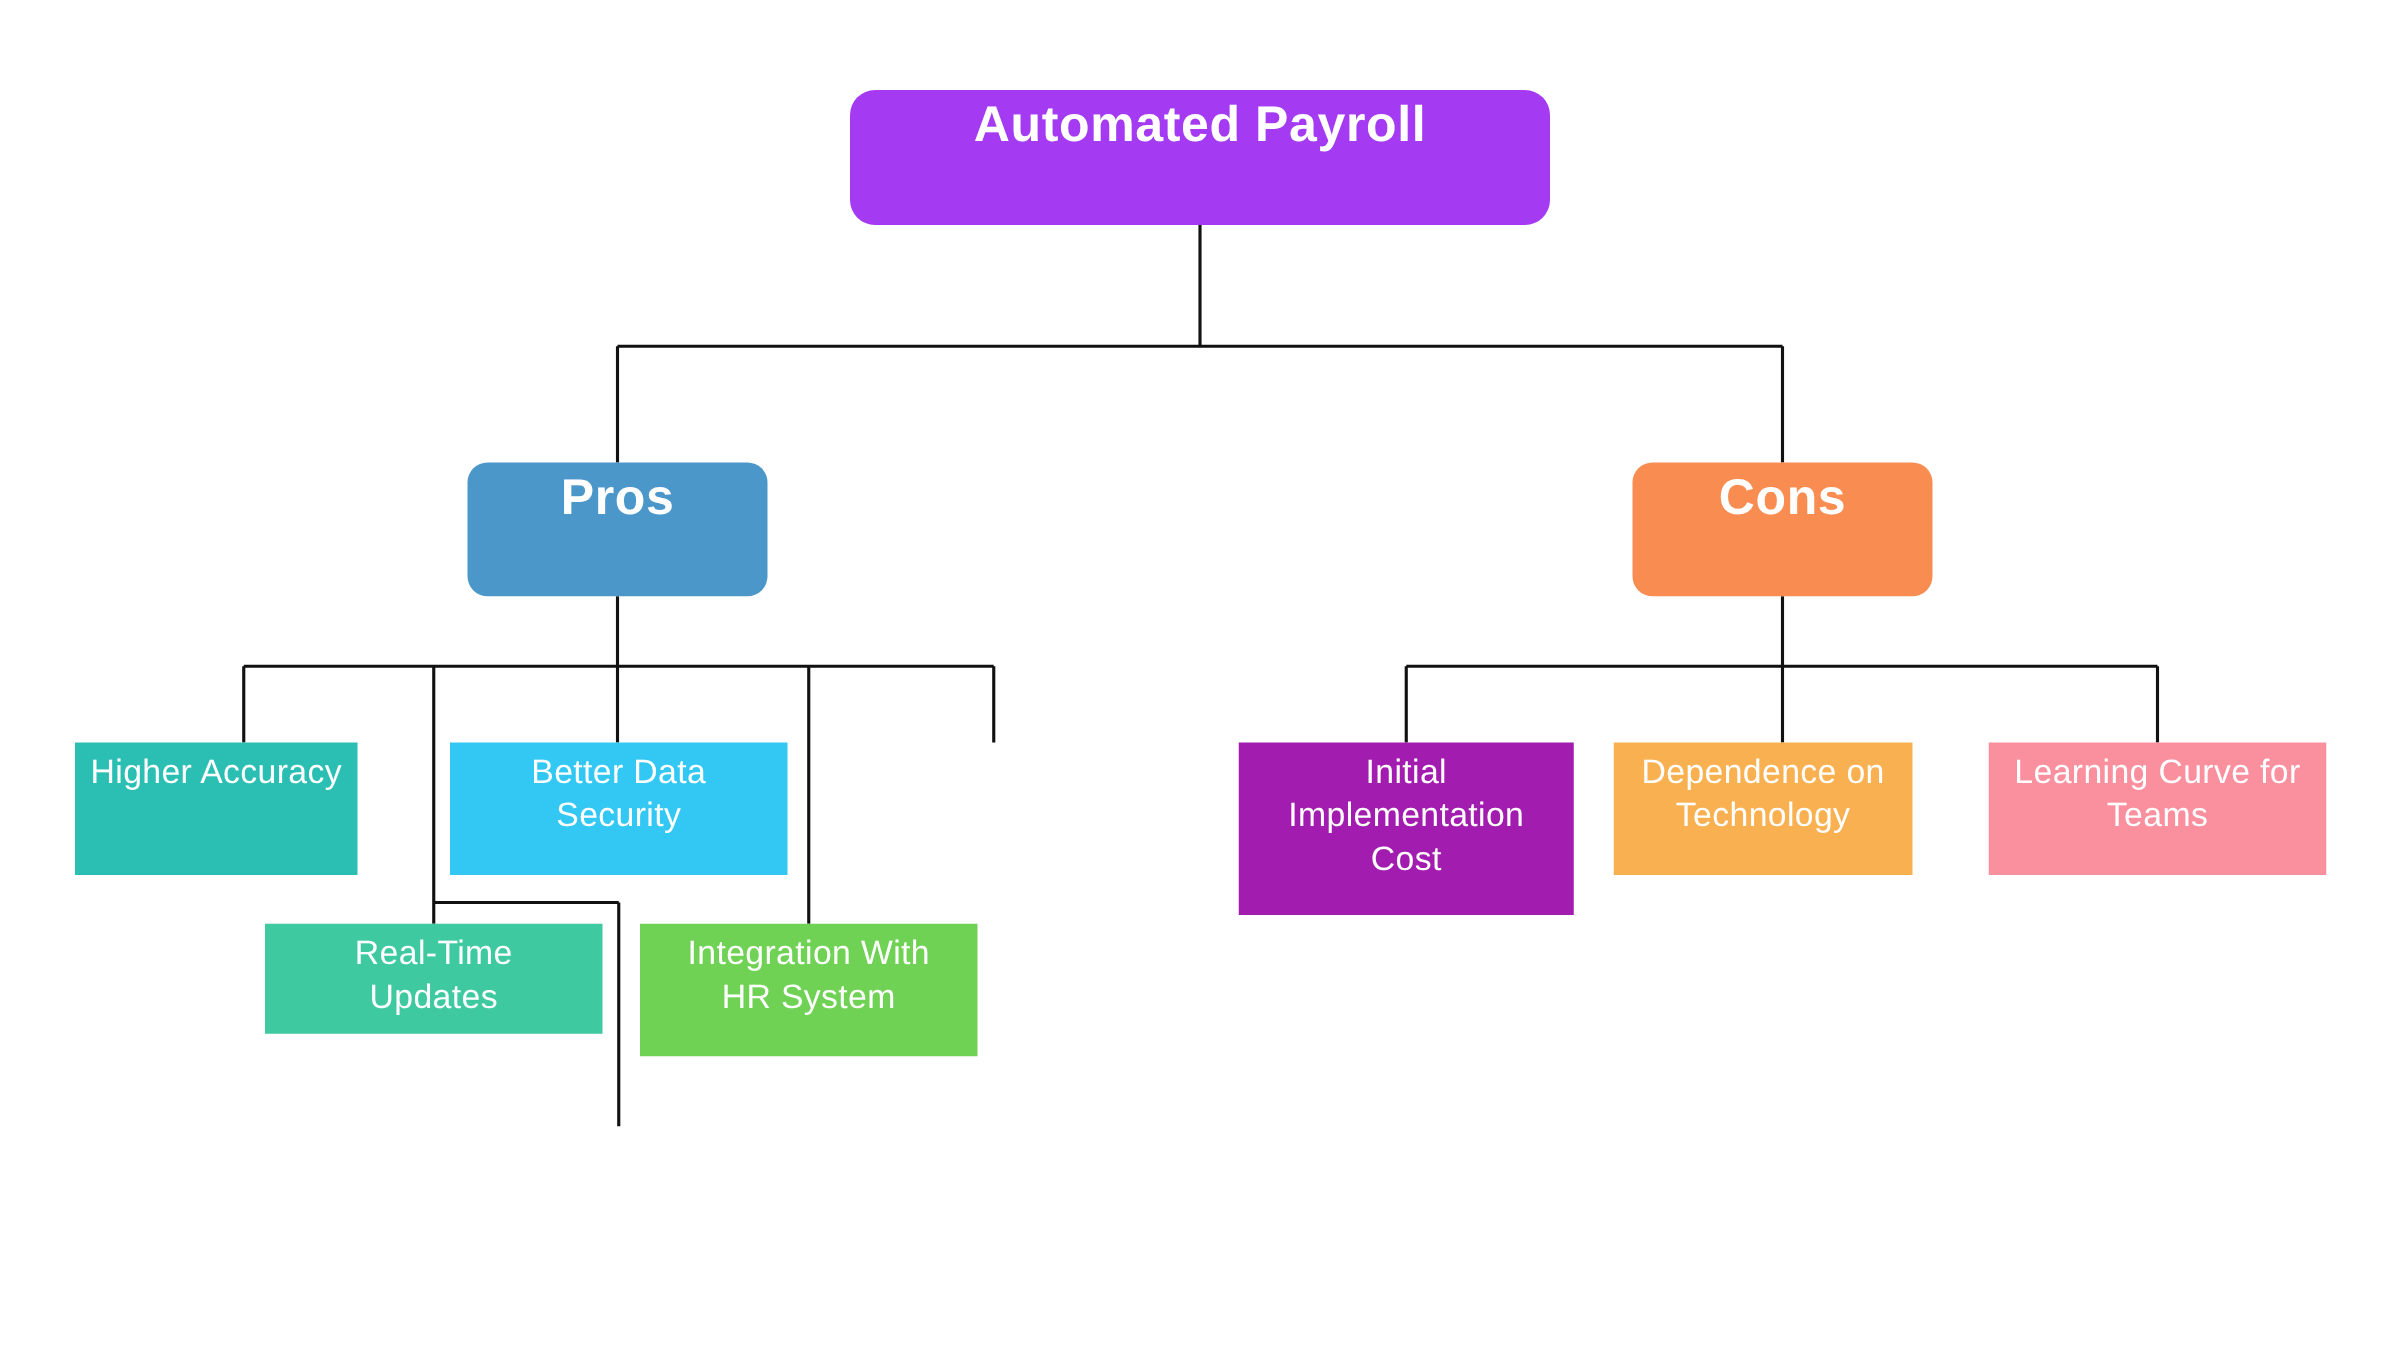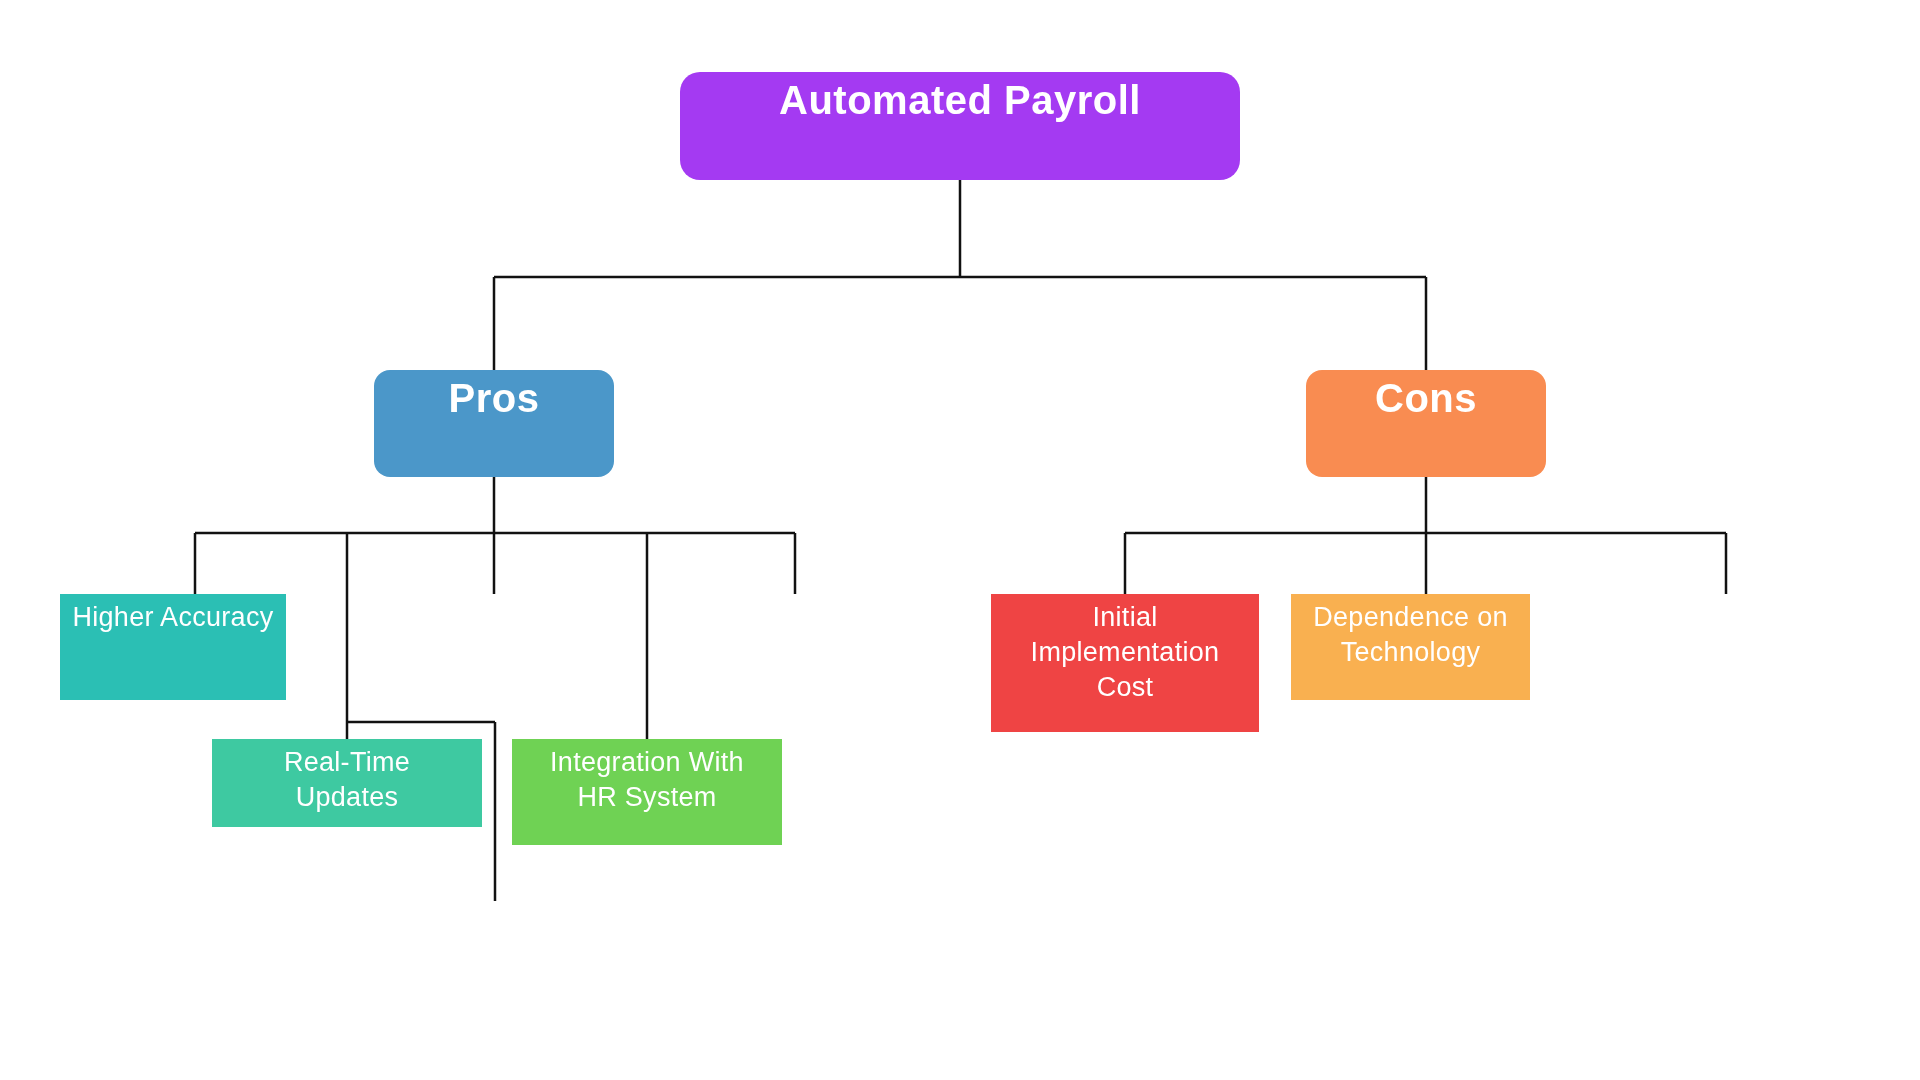--- a/index.html
+++ b/index.html
@@ -51,38 +51,46 @@
   </div>
 
   <div class="node n-branch n-cons" style="background-color: rgb(249, 140, 81);">
     <span>Cons</span>
   </div>
 
   <div class="node n-leaf n-higher" style="background-color: rgb(43, 191, 180);">
     <span>Higher Accuracy</span>
   </div>
 
+  <div class="node n-leaf n-better" style="background-color: rgb(51, 200, 244);">
+    <span>Better Data
+Security</span>
+  </div>
 
 
   <div class="node n-leaf n-realtime" style="background-color: rgb(62, 201, 161);">
     <span>Real-Time
 Updates</span>
   </div>
 
   <div class="node n-leaf n-integration" style="background-color: rgb(111, 210, 84);">
     <span>Integration With
 HR System</span>
   </div>
 
 
-  <div class="node n-leaf n-initial" style="background-color: #ef4444;">
+  <div class="node n-leaf n-initial" style="background-color: #a21caf;">
     <span>Initial
 Implementation
 Cost</span>
   </div>
 
   <div class="node n-leaf n-dependence" style="background-color: rgb(249, 176, 80);">
     <span>Dependence on
 Technology</span>
   </div>
 
+  <div class="node n-leaf n-learning" style="background-color: rgb(250, 143, 158);">
+    <span>Learning Curve for
+Teams</span>
+  </div>
 
 </div>
 
 </body></html>

